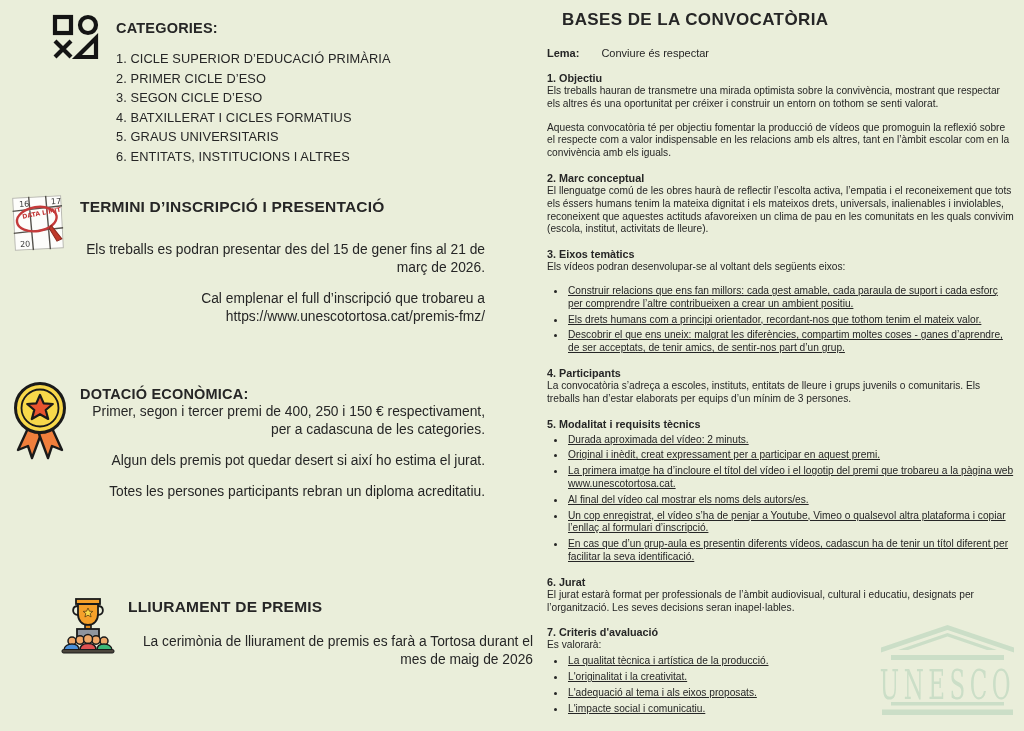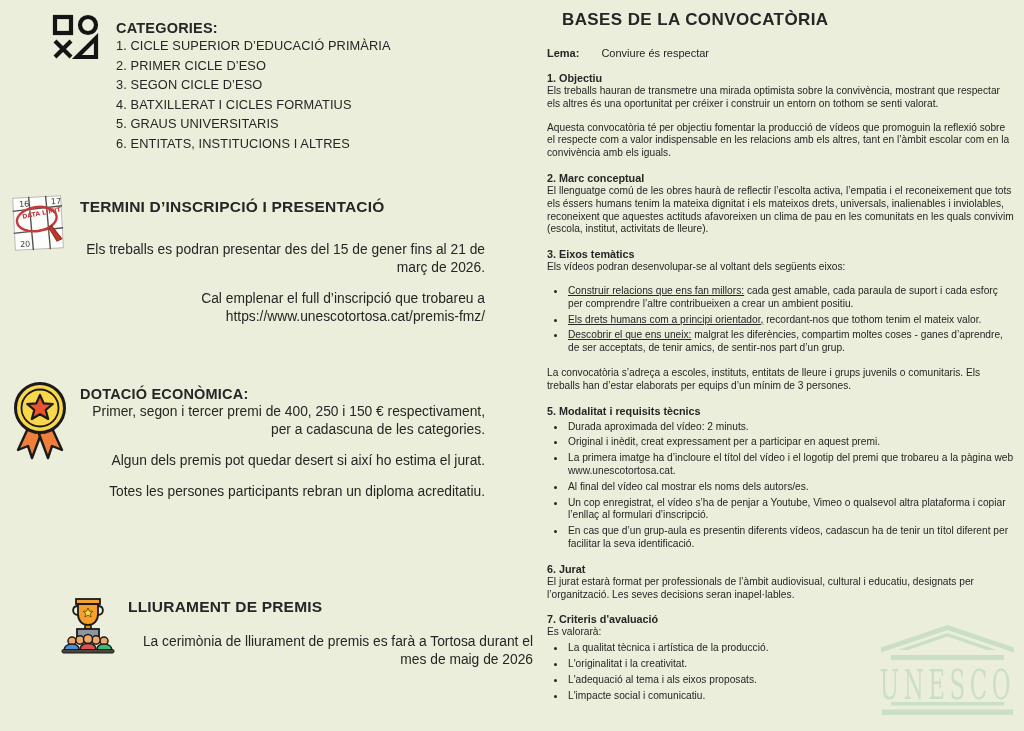--- a/index.html
+++ b/index.html
@@ -18,39 +18,39 @@
   .icon-box { width:80px; flex:0 0 80px; display:flex; justify-content:center; align-items:flex-start; }
   .lcontent { flex:1; padding-right:32px; max-width:485px; }
 
   .sec-categories { top:14px;padding-left:36px; }
   .sec-termini    { top:196px; }
   .sec-dotacio    { top:380px; }
   .sec-lliurament { top:596px;padding-left:48px; }
 
   .lhead-sm { font-size:14.5px; font-weight:bold; letter-spacing:.2px; padding-top:6px; }
   .lhead-lg { font-size:15.5px; font-weight:bold; letter-spacing:.2px; padding-top:2px; }
-  .cat-list { }
+  .cat-list { margin-top:13px; }
   .cat-item { font-size:12.8px; line-height:19.5px; font-weight:500; letter-spacing:.1px; white-space:nowrap; }
   .lbody { font-size:13.8px; line-height:18px; width:405px; }
   .lbody p { margin-top:13px;text-align:right; }
   .sec-termini .lbody p:first-child { margin-top:25px; }
   .sec-dotacio .lbody p:first-child { margin-top:1px; }
   .sec-lliurament .lbody p:first-child { margin-top:17px; }
 
   
   .rcol { position:absolute; left:547px; top:0; width:467px; padding-top:10px; }
   .rtitle { font-size:17px; font-weight:bold; letter-spacing:.4px; padding-left:15px; }
   .lema { margin-top:17px; font-size:11px; line-height:13px; }
   .lema .blabel { font-weight:bold; margin-right:22px; }
   .rsec { margin-top:12px; }
   .rsec h3 { font-size:10.8px; line-height:13px; font-weight:bold; }
   .rbody, .rsec p, .rsec li { font-size:10.2px; line-height:12.8px; }
   .rsec p + p { margin-top:11px; }
   .rsec ul { margin-top:2px; padding-left:19px; }
-  .rsec li { margin-top:3px; padding-left:2px; }
+  .rsec li { margin-top:3px; padding-left:2px;text-decoration:underline; }
   .rsec li::marker { font-size:9px; }
   .u { text-decoration:underline; }
 
   
   .watermark { position:absolute; right:7px; bottom:16px; width:139px; height:90px; opacity:.85; }
 
   
   .cal-wrap { transform:rotate(-3deg); }
 </style>
 </head>
@@ -172,20 +172,21 @@
       <h3>3. Eixos temàtics</h3>
       <p>Els vídeos podran desenvolupar-se al voltant dels següents eixos:</p>
       <ul style="margin-top:11px;">
         <li><span class="u">Construir relacions que ens fan millors:</span><span> cada gest amable, cada paraula de suport i cada esforç per comprendre l’altre contribueixen a crear un ambient positiu.</span></li>
         <li><span class="u">Els drets humans com a principi orientador,</span><span> recordant-nos que tothom tenim el mateix valor.</span></li>
         <li><span class="u">Descobrir el que ens uneix:</span><span> malgrat les diferències, compartim moltes coses - ganes d’aprendre, de ser acceptats, de tenir amics, de sentir-nos part d’un grup.</span></li>
       </ul>
     </div>
 
     <div class="rsec">
+      <h3>4. Participants</h3>
       <p>La convocatòria s’adreça a escoles, instituts, entitats de lleure i grups juvenils o comunitaris. Els treballs han d’estar elaborats per equips d’un mínim de 3 persones.</p>
     </div>
 
     <div class="rsec">
       <h3>5. Modalitat i requisits tècnics</h3>
       <ul>
         <li>Durada aproximada del vídeo:  2 minuts.</li>
         <li>Original i inèdit, creat expressament per a participar en aquest premi.</li>
         <li>La primera imatge  ha d’incloure el títol del vídeo i el logotip del premi que trobareu a la pàgina web www.unescotortosa.cat.</li>
         <li>Al final del vídeo cal mostrar els noms dels autors/es.</li>

